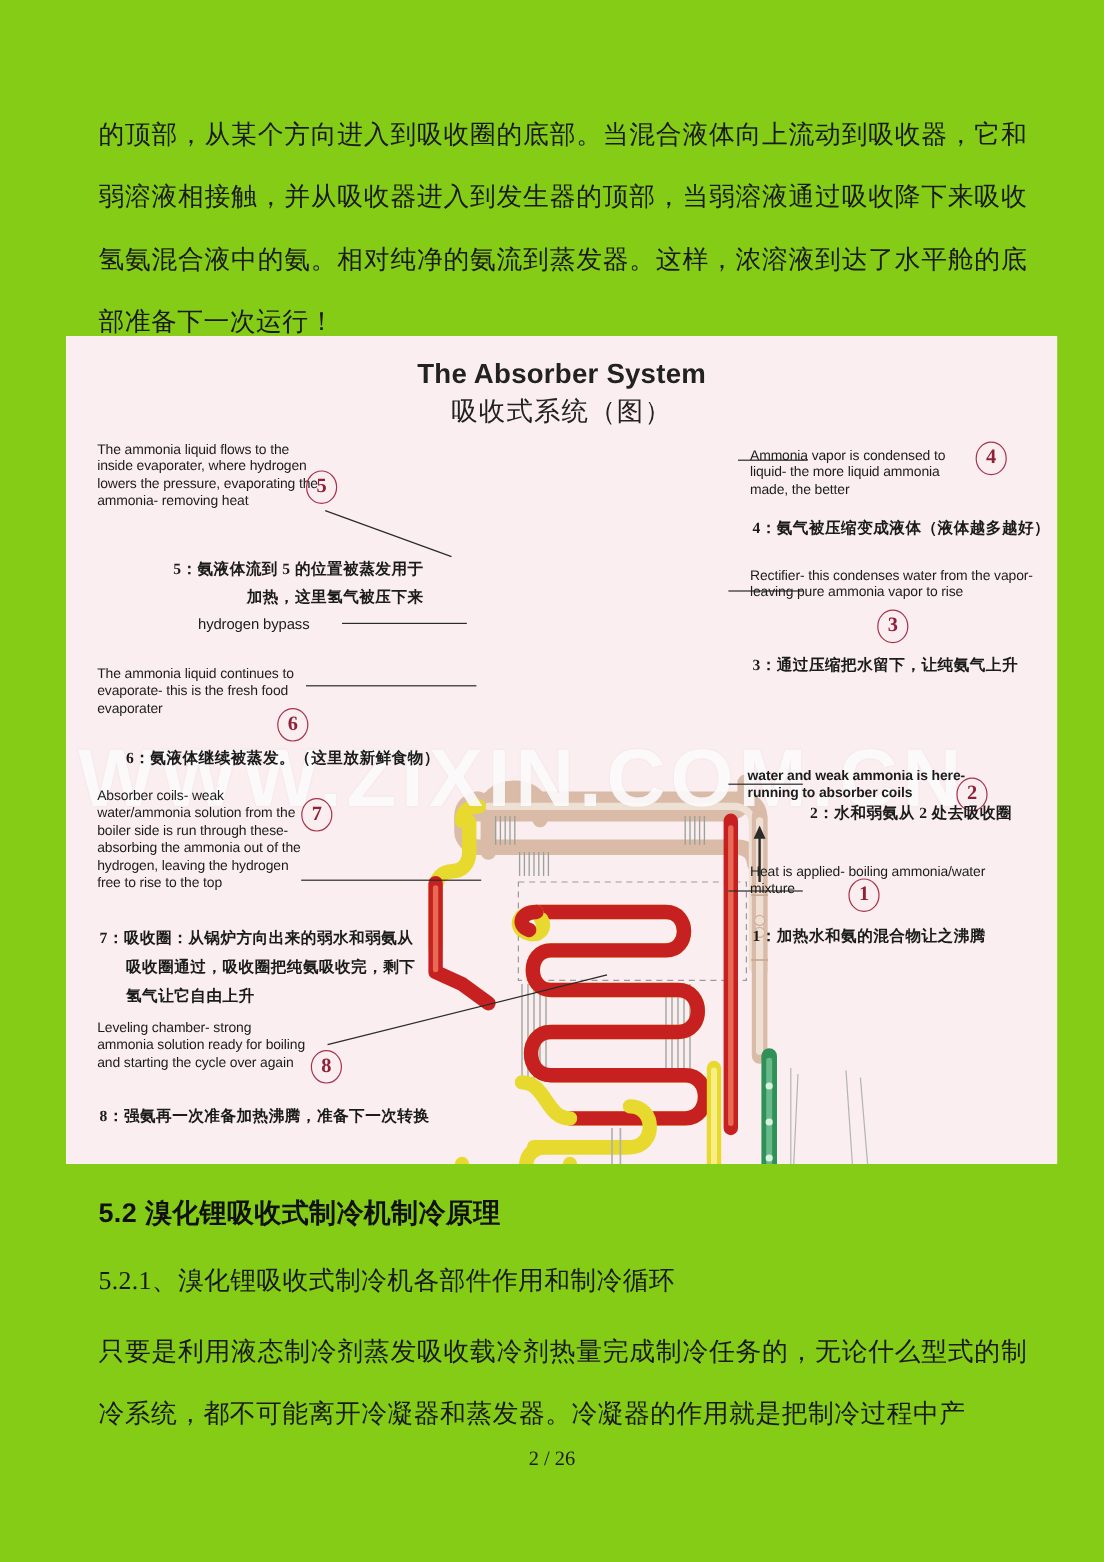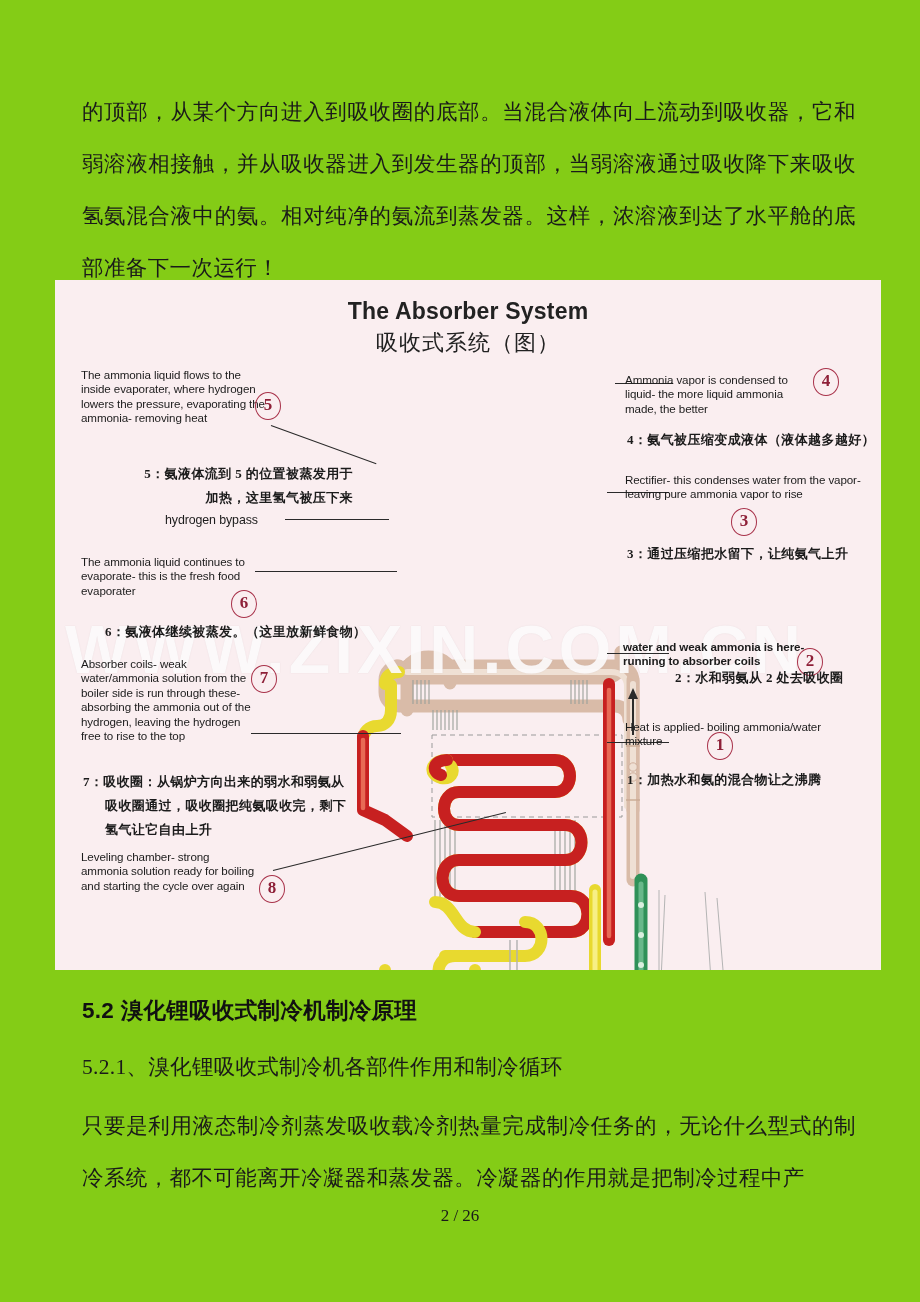--- a/index.html
+++ b/index.html
@@ -416,20 +416,21 @@
     <div class="anno-zh" style="left:28px; top:490px; width:300px;">
       <span>7：吸收圈：从锅炉方向出来的弱水和弱氨从</span>
       <span class="ind">吸收圈通过，吸收圈把纯氨吸收完，剩下</span>
       <span class="ind">氢气让它自由上升</span>
     </div>
 
     <div class="anno" style="left:26px; top:570px; width:178px;">Leveling chamber- strong ammonia solution ready for boiling and starting the cycle over again</div>
     <div class="step" style="left:204px; top:595px;">8</div>
     <div class="leader" style="left:218px; top:590px; width:240px; transform:rotate(-14deg);"></div>
 
+    <div class="anno-zh" style="left:28px; top:638px; width:380px;">8：强氨再一次准备加热沸腾，准备下一次转换</div>
 
     <div class="leader" style="left:560px; top:103px; width:58px;"></div>
     <div class="anno" style="left:570px; top:93px; width:188px;">Ammonia vapor is condensed to liquid- the more liquid ammonia made, the better</div>
     <div class="step" style="left:758px; top:88px;">4</div>
     <div class="anno-zh" style="left:572px; top:148px; width:252px;">4：氨气被压缩变成液体（液体越多越好）</div>
 
     <div class="leader" style="left:552px; top:212px; width:62px;"></div>
     <div class="anno" style="left:570px; top:193px; width:250px;">Rectifier- this condenses water from the vapor- leaving pure ammonia vapor to rise</div>
     <div class="step" style="left:676px; top:228px;">3</div>
     <div class="anno-zh" style="left:572px; top:262px; width:252px;">3：通过压缩把水留下，让纯氨气上升</div>

